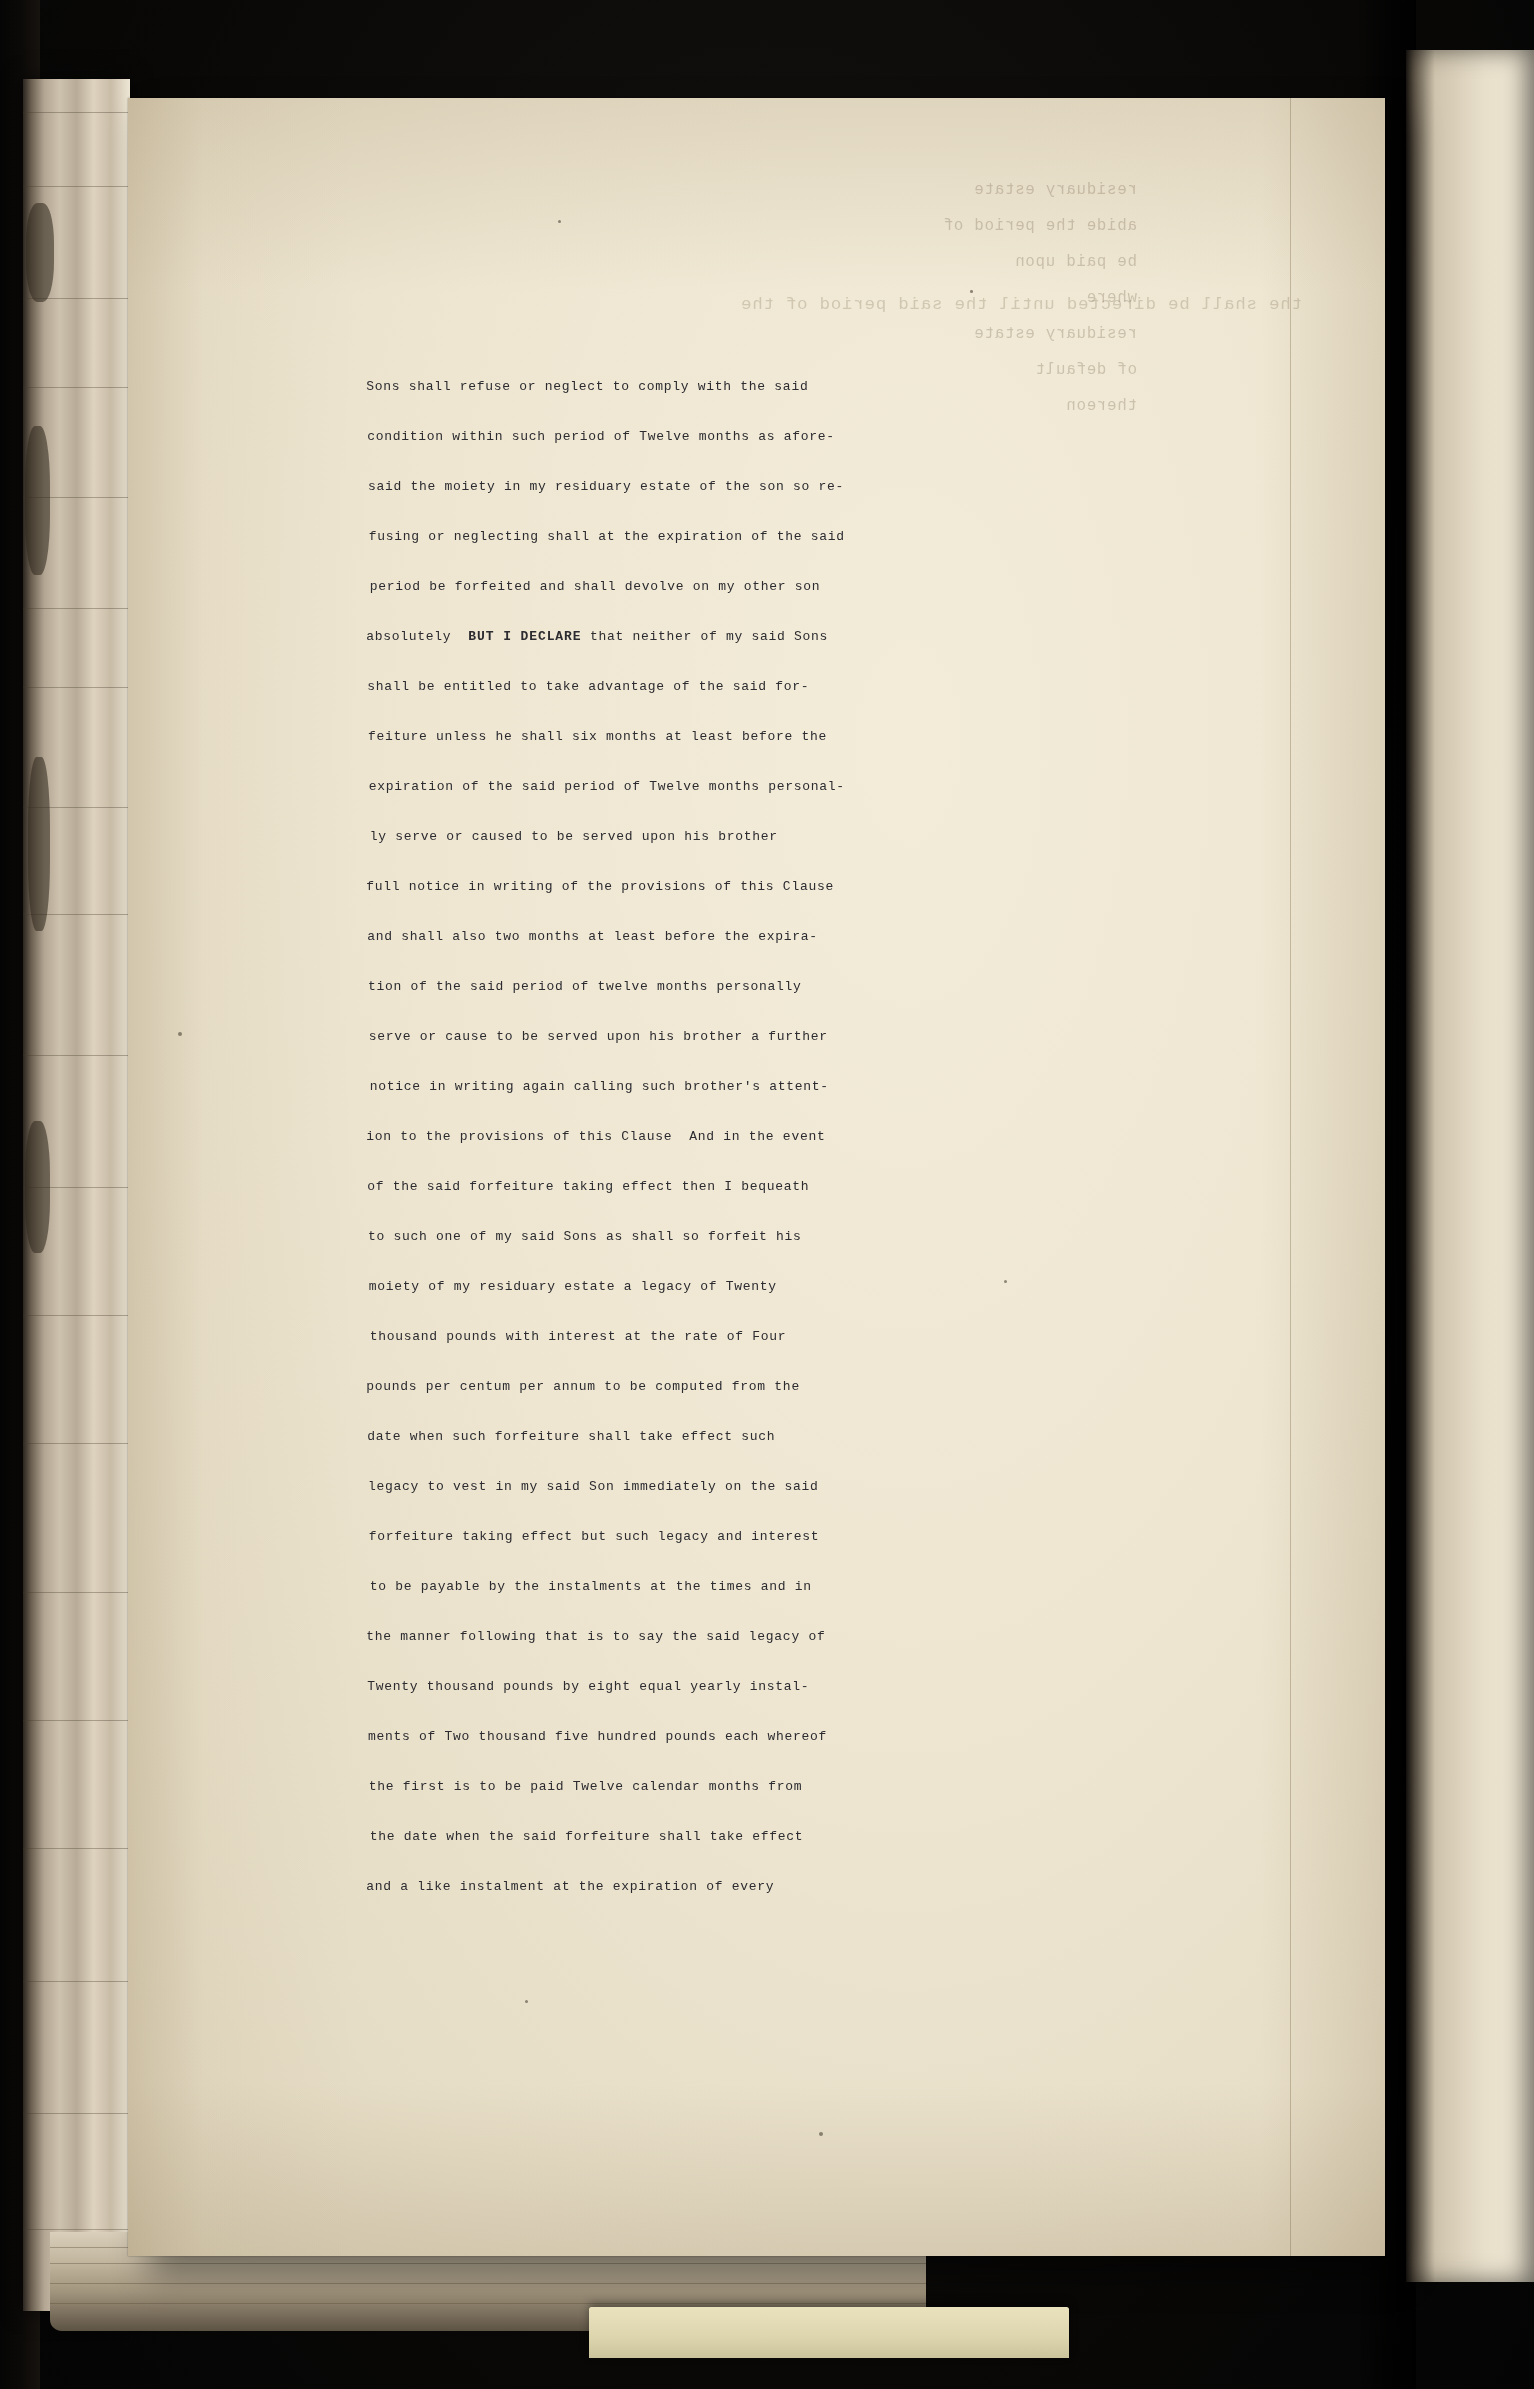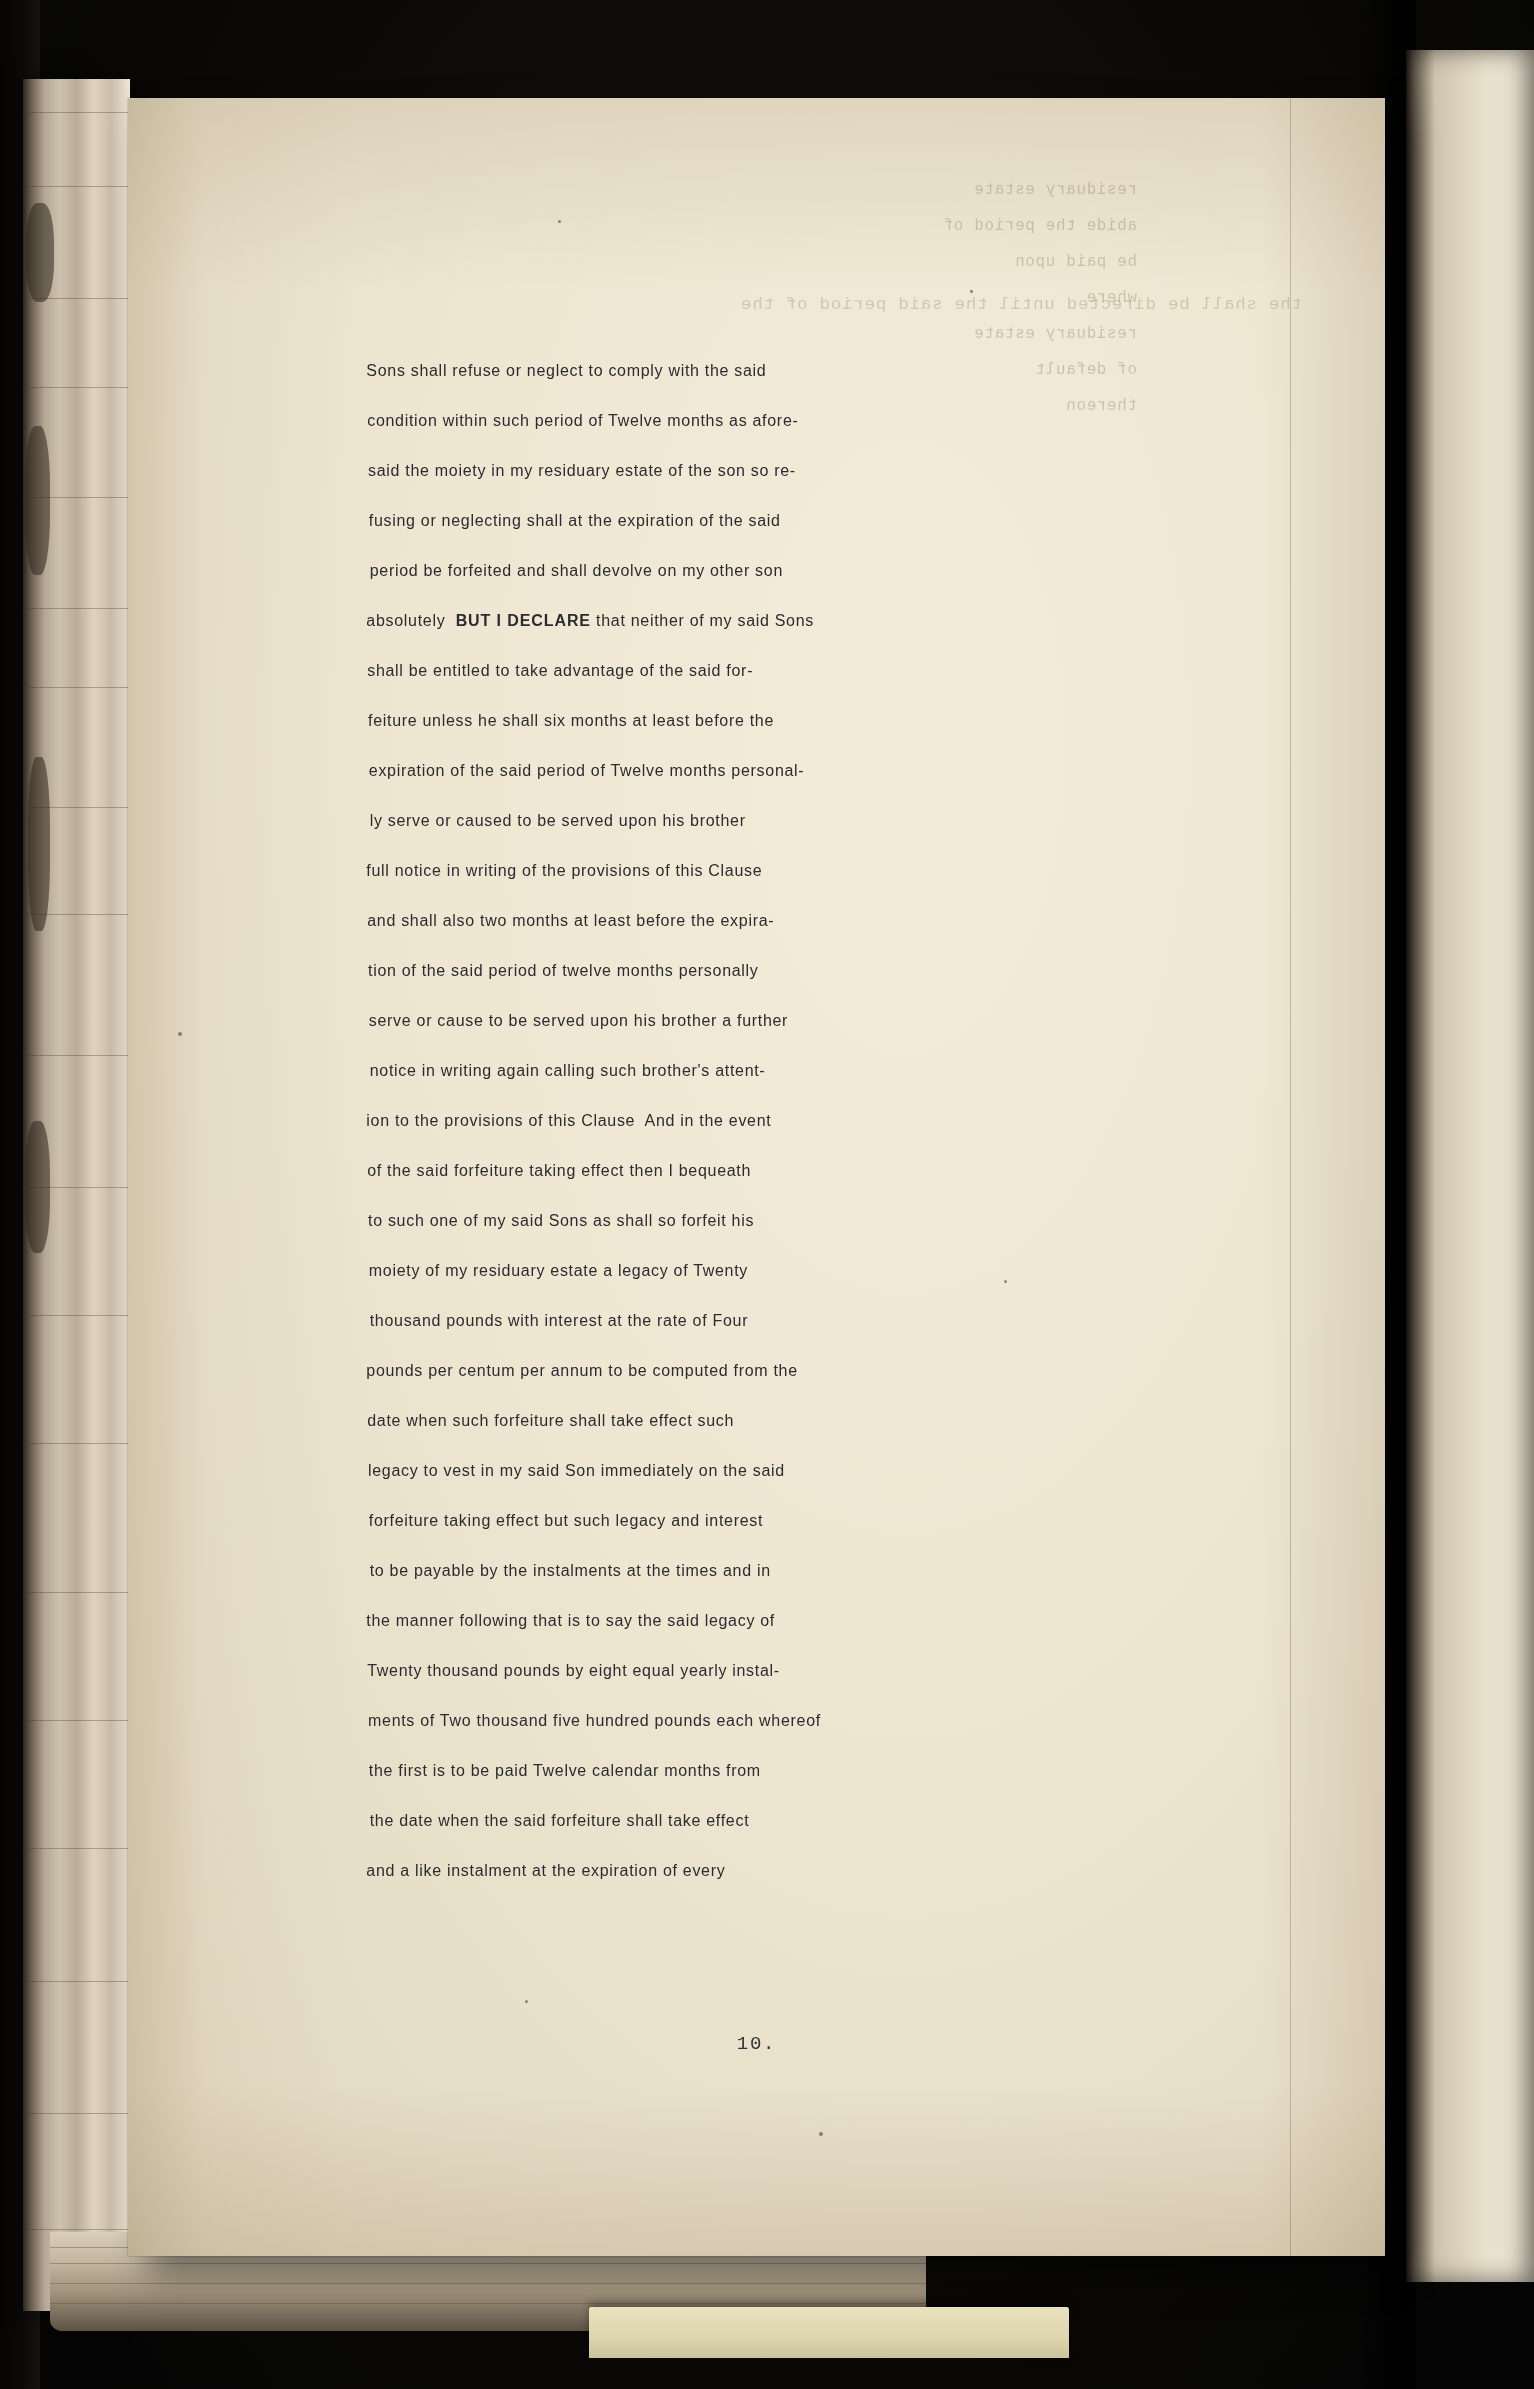--- a/index.html
+++ b/index.html
@@ -143,27 +143,27 @@
     transform: scaleX(-1);
     pointer-events: none;
     white-space: pre-wrap;
     font-family: "Liberation Mono", "DejaVu Sans Mono", monospace;
   }
 
   
   .typed {
     position: absolute;
     left: 240px;
-    top: 248px;
+    top: 264px;
     width: 959px;
     color: #2b2b30;
-    font-size: 16px;
+    font-size: 13px;
     line-height: 50px;
     letter-spacing: 0.7px;
-    font-family: Liberation Sans, sans-serif;
+    font-family: Liberation Mono, monospace;
     white-space: pre;
   }
   .typed .ln { display: block; }
   .typed .ln .bold { font-weight: 700; letter-spacing: 0.9px; }
 
   
   .ghost-head {
     position: absolute;
     left: 248px;
     top: 197px;
@@ -262,21 +262,20 @@
 be paid upon
 where
 residuary estate
 of default
 thereon</div>
 
     <div class="ghost-head">the shall be directed until the said period of the</div>
 
     <div class="typed"><span class="ln" style="margin-left: -1.7px;">Sons shall refuse or neglect to comply with the said</span><span class="ln" style="margin-left: -0.8px;">condition within such period of Twelve months as afore-</span><span class="ln" style="margin-left: 0px;">said the moiety in my residuary estate of the son so re-</span><span class="ln" style="margin-left: 0.8px;">fusing or neglecting shall at the expiration of the said</span><span class="ln" style="margin-left: 1.7px;">period be forfeited and shall devolve on my other son</span><span class="ln" style="margin-left: -1.7px;">absolutely  <span class="bold">BUT I DECLARE</span> that neither of my said Sons</span><span class="ln" style="margin-left: -0.8px;">shall be entitled to take advantage of the said for-</span><span class="ln" style="margin-left: 0px;">feiture unless he shall six months at least before the</span><span class="ln" style="margin-left: 0.8px;">expiration of the said period of Twelve months personal-</span><span class="ln" style="margin-left: 1.7px;">ly serve or caused to be served upon his brother</span><span class="ln" style="margin-left: -1.7px;">full notice in writing of the provisions of this Clause</span><span class="ln" style="margin-left: -0.8px;">and shall also two months at least before the expira-</span><span class="ln" style="margin-left: 0px;">tion of the said period of twelve months personally</span><span class="ln" style="margin-left: 0.8px;">serve or cause to be served upon his brother a further</span><span class="ln" style="margin-left: 1.7px;">notice in writing again calling such brother's attent-</span><span class="ln" style="margin-left: -1.7px;">ion to the provisions of this Clause  And in the event</span><span class="ln" style="margin-left: -0.8px;">of the said forfeiture taking effect then I bequeath</span><span class="ln" style="margin-left: 0px;">to such one of my said Sons as shall so forfeit his</span><span class="ln" style="margin-left: 0.8px;">moiety of my residuary estate a legacy of Twenty</span><span class="ln" style="margin-left: 1.7px;">thousand pounds with interest at the rate of Four</span><span class="ln" style="margin-left: -1.7px;">pounds per centum per annum to be computed from the</span><span class="ln" style="margin-left: -0.8px;">date when such forfeiture shall take effect such</span><span class="ln" style="margin-left: 0px;">legacy to vest in my said Son immediately on the said</span><span class="ln" style="margin-left: 0.8px;">forfeiture taking effect but such legacy and interest</span><span class="ln" style="margin-left: 1.7px;">to be payable by the instalments at the times and in</span><span class="ln" style="margin-left: -1.7px;">the manner following that is to say the said legacy of</span><span class="ln" style="margin-left: -0.8px;">Twenty thousand pounds by eight equal yearly instal-</span><span class="ln" style="margin-left: 0px;">ments of Two thousand five hundred pounds each whereof</span><span class="ln" style="margin-left: 0.8px;">the first is to be paid Twelve calendar months from</span><span class="ln" style="margin-left: 1.7px;">the date when the said forfeiture shall take effect</span><span class="ln" style="margin-left: -1.7px;">and a like instalment at the expiration of every</span></div>
 
-    <div class="page-number">10.</div>
 
     <div class="speck" style="left:430px; top:122px; width:3.3px; height:3.3px;"></div>
     <div class="speck" style="left:842px; top:192px; width:2.5px; height:2.5px;"></div>
     <div class="speck" style="left:50px; top:934px; width:4.1px; height:4.1px;"></div>
     <div class="speck" style="left:876px; top:1182px; width:3.3px; height:3.3px;"></div>
     <div class="speck" style="left:397px; top:1902px; width:3.3px; height:3.3px;"></div>
     <div class="speck" style="left:691px; top:2034px; width:4.1px; height:4.1px;"></div>
   </div>
 
   <div class="tab"></div>

